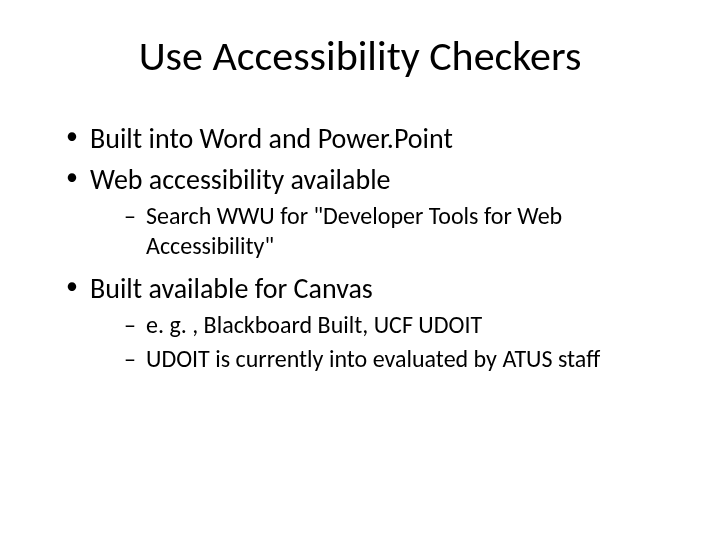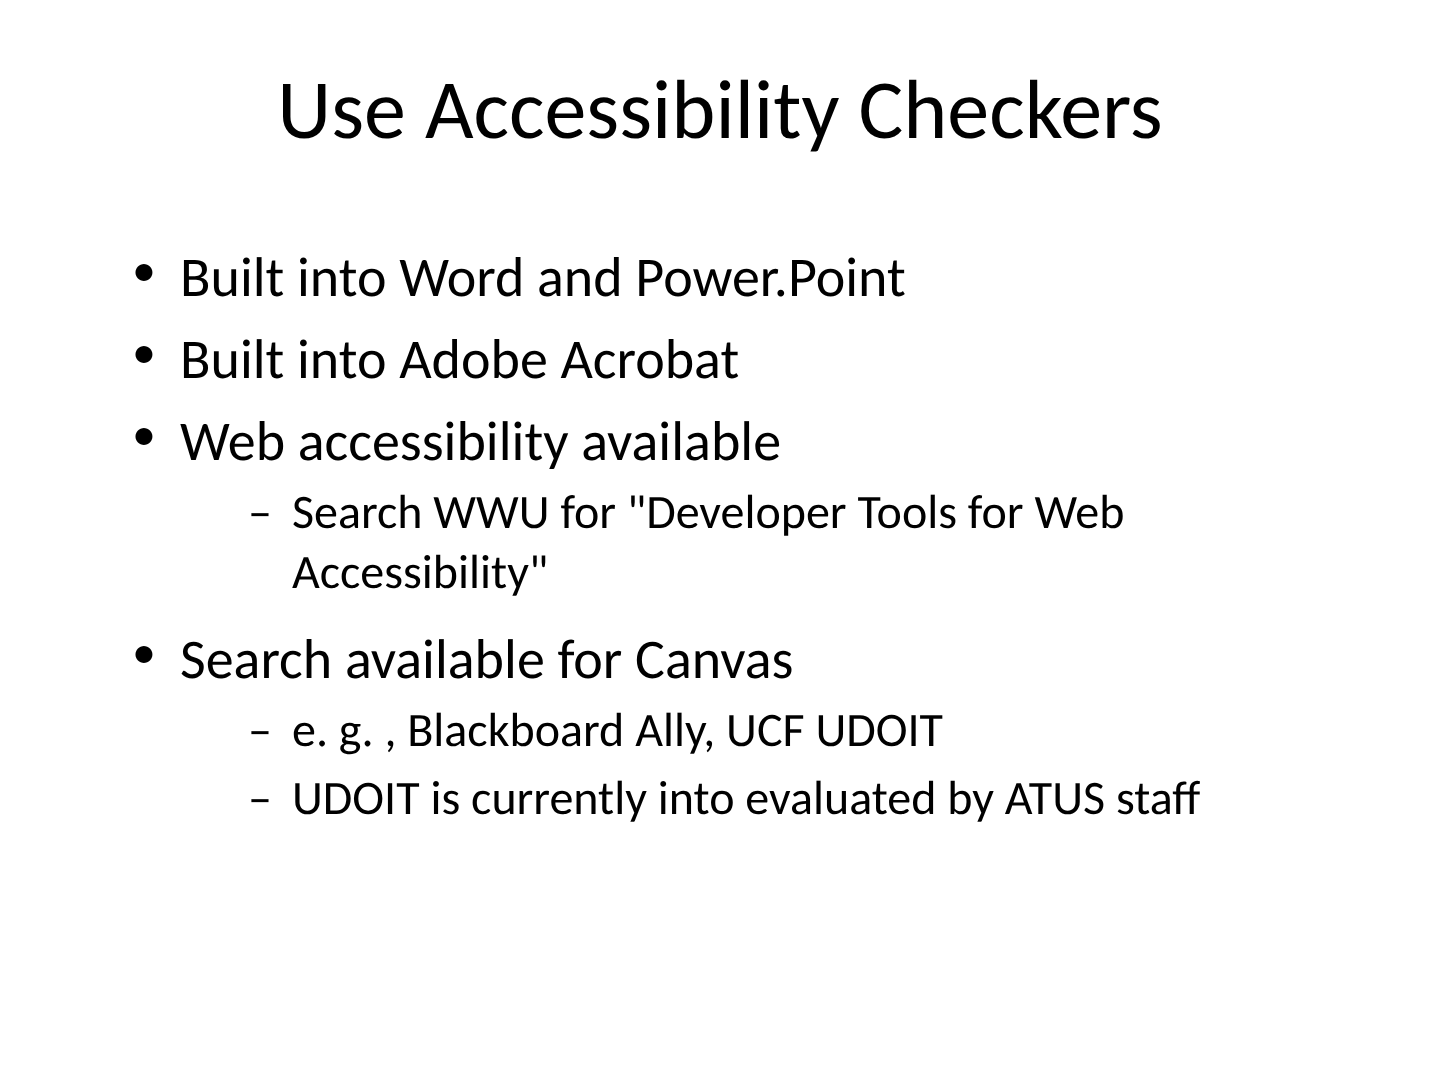--- a/index.html
+++ b/index.html
@@ -66,35 +66,32 @@
 <body>
 
 <div class="slide">
   <div class="title">Use Accessibility Checkers</div>
 
   <ul class="level1">
     <li>
       <span>Built into Word and Power.Point</span>
     </li>
     <li>
-      <span>Built into Adobe Acrobat</span>
-    </li>
-    <li>
       <span>Web accessibility available</span>
       <ul class="level2">
         <li>
           <span>Search WWU for "Developer Tools for Web Accessibility"</span>
         </li>
       </ul>
     </li>
     <li>
-      <span>Search available for Canvas</span>
+      <span>Built available for Canvas</span>
       <ul class="level2">
         <li>
-          <span>e. g. , Blackboard Ally, UCF UDOIT</span>
+          <span>e. g. , Blackboard Built, UCF UDOIT</span>
         </li>
         <li>
           <span>UDOIT is currently into evaluated by ATUS staff</span>
         </li>
       </ul>
     </li>
   </ul>
 </div>
 
 </body></html>

